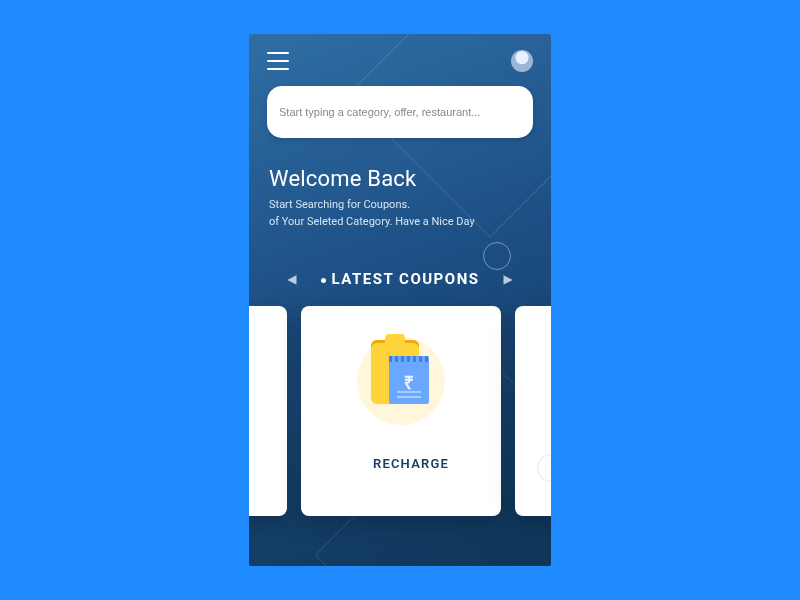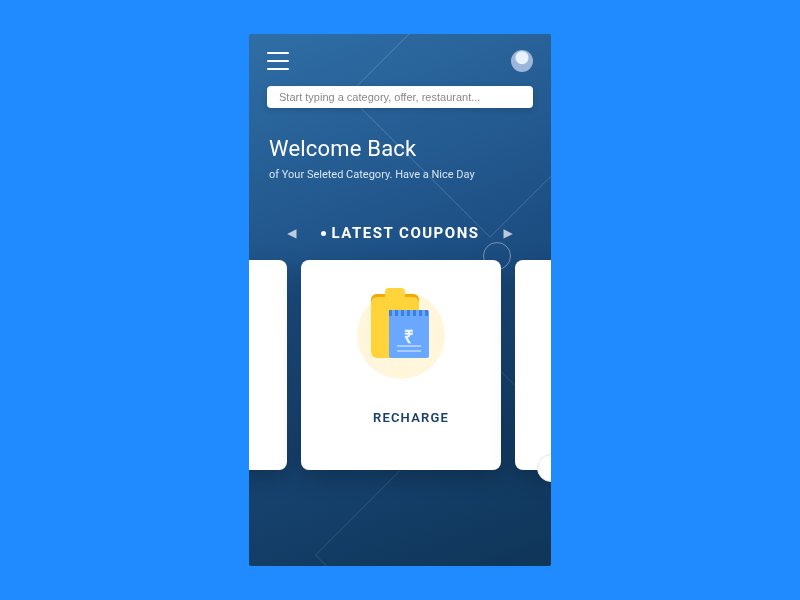--- a/index.html
+++ b/index.html
@@ -83,23 +83,23 @@
   }
 
   
   .search-wrap {
     padding: 6px 18px 0 18px;
     position: relative;
     z-index: 2;
   }
   .search {
     width: 100%;
-    height: 22px;
+    height: 52px;
     border: none;
-    border-radius: 4px;
+    border-radius: 15px;
     background: #ffffff;
     padding: 0 12px;
     font-size: 11px;
     color: #555;
     outline: none;
     box-shadow: 0 2px 6px rgba(0,0,0,0.15);
   }
   .search::placeholder { color: #888; }
 
   
@@ -283,20 +283,21 @@
     </div>
     <div class="avatar" aria-label="Profile"></div>
   </div>
 
   <div class="search-wrap">
     <input type="text" class="search" placeholder="Start typing a category, offer, restaurant..." style="">
   </div>
 
   <div class="welcome">
     <h1>Welcome Back</h1>
+    <p>Start Searching for Coupons.</p>
     <p>of Your Seleted Category. Have a Nice Day</p>
   </div>
 
   <div class="coupons-header">
     <span class="arrow">◀</span>
     <span class="label">
       <span class="dot"></span><span>LATEST COUPONS</span>
     </span>
     <span class="arrow">▶</span>
   </div>

